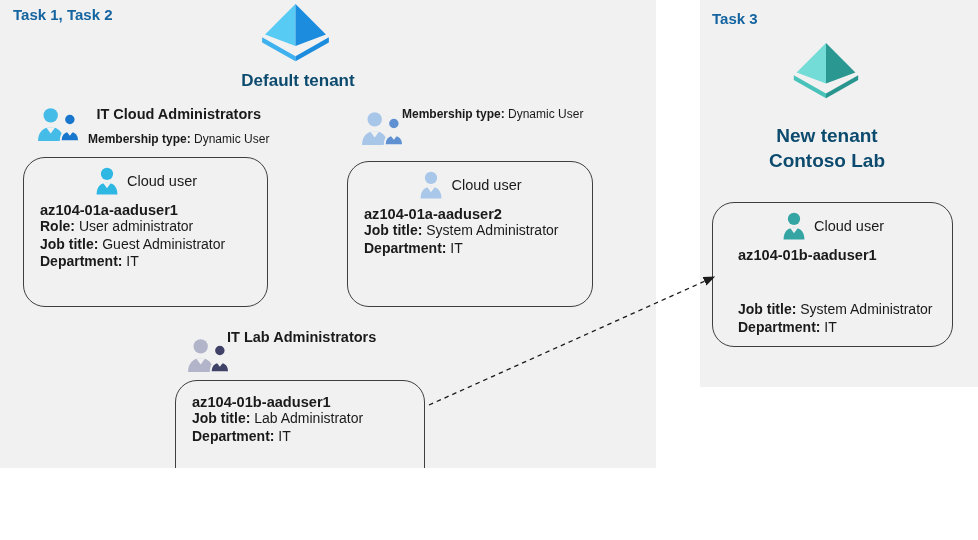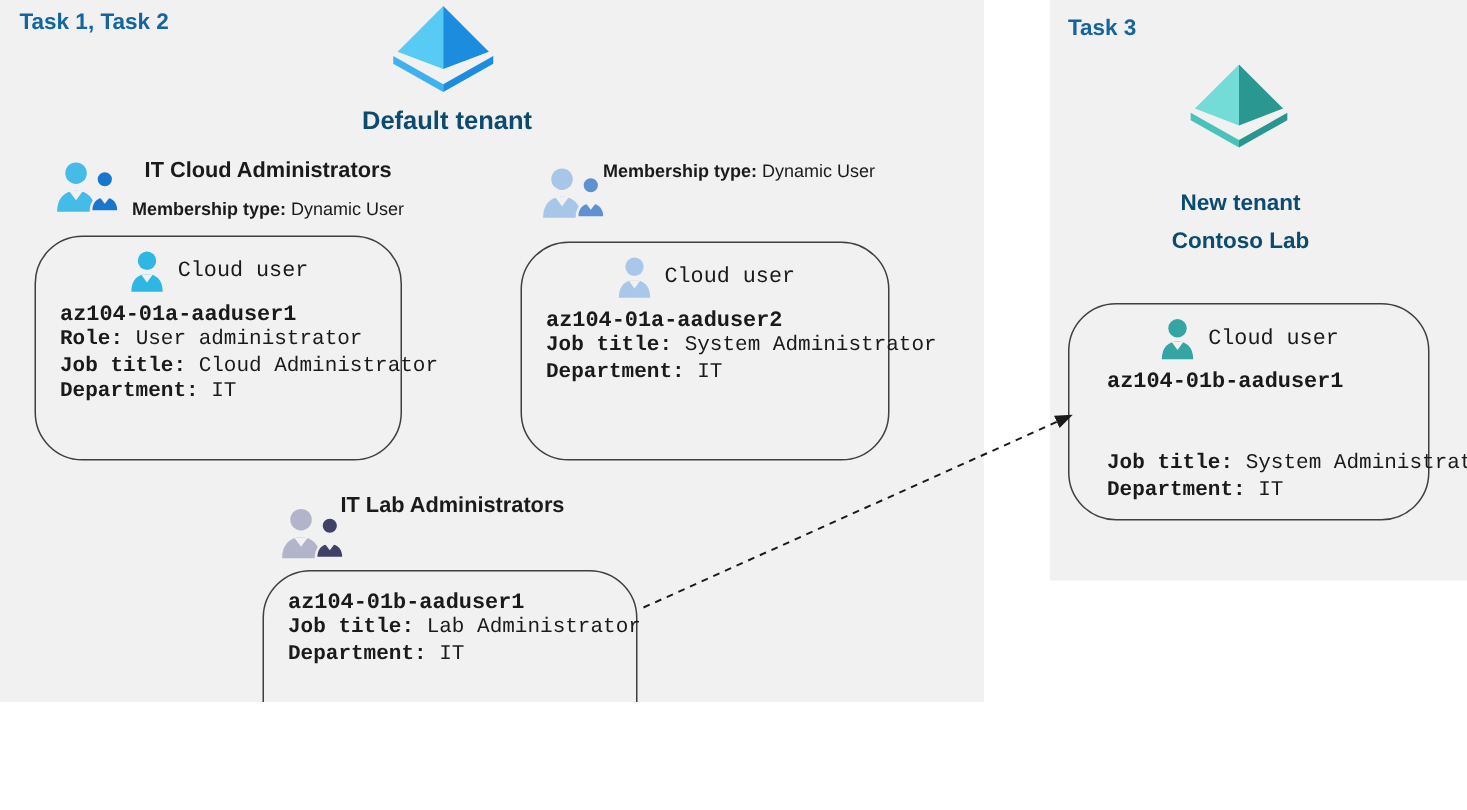--- a/index.html
+++ b/index.html
@@ -8,21 +8,21 @@
   .stage { position:relative; width:978px; height:468px; background:#ffffff; overflow:hidden; }
   .panel { position:absolute; background:#f1f1f2; }
   .panel-left  { left:0; top:0; width:656px; height:540px; }
   .panel-right { left:700px; top:0; width:278px; height:387px; }
   .task-label { position:absolute; font-size:15px; font-weight:bold; color:#1464a0; white-space:nowrap; }
   .tenant-title { position:absolute; font-size:17px; font-weight:bold; color:#0c4a6e; text-align:center; line-height:25px; }
   .group-header { position:absolute; white-space:nowrap; }
   .group-name { font-size:14.5px; font-weight:bold; line-height:25px; }
   .group-membership { font-size:12px; line-height:25px; }
   .group-membership b { font-weight:bold; }
-  .user-box { position:absolute; border:1.4px solid #3f3f3f; border-radius:32px; background:transparent;font-family:Liberation Mono, monospace; }
+  .user-box { position:absolute; border:1.4px solid #3f3f3f; border-radius:22px; background:transparent; }
   .box-header { display:flex; align-items:center; justify-content:center; gap:7px; margin-top:7px; height:32px; font-size:14.5px; }
   .box-header .task-inline { font-size:15px; font-weight:bold; color:#1464a0; margin-right:4px; }
   .username { font-weight:bold; font-size:14.6px; padding-left:16px; margin-top:5px; white-space:nowrap; }
   .fields { padding-left:16px; font-size:14px; line-height:17.5px; white-space:nowrap; }
   .fields b { font-weight:bold; }
   .arrow-layer { position:absolute; left:0; top:0; pointer-events:none; }
   svg.icon { position:absolute; }
 </style>
 </head>
 <body>
@@ -63,21 +63,21 @@
       <svg width="26" height="28" viewBox="0 0 24 26">
         <circle cx="12" cy="6.3" r="5.7" fill="#2fb7e3"></circle>
         <path d="M2.3,25.6 C2.3,18 6.5,14.6 12,14.6 C17.5,14.6 21.7,18 21.7,25.6 Z" fill="#2fb7e3"></path>
         <polygon points="8.3,14.7 15.7,14.7 12,19.8" fill="#f1f1f2"></polygon>
       </svg>
       <span>Cloud user</span>
     </div>
     <div class="username">az104-01a-aaduser1</div>
     <div class="fields">
       <div><b>Role:</b> <span>User administrator</span></div>
-      <div><b>Job title:</b> <span>Cloud Administrator</span></div>
+      <div><b>Job title:</b> <span>Guest Administrator</span></div>
       <div><b>Department:</b> <span>IT</span></div>
     </div>
   </div>
 
   <svg class="icon" style="left:360px; top:111px;" width="46" height="35" viewBox="0 0 36 27">
     <circle cx="11.5" cy="6.4" r="5.6" fill="#a8c6e8"></circle>
     <path d="M1.6,26.5 C1.6,19.2 5.8,15.6 11.5,15.6 C17.2,15.6 21.4,19.2 21.4,26.5 Z" fill="#a8c6e8"></path>
     <polygon points="7.9,15.7 15.1,15.7 11.5,20.6" fill="#f1f1f2"></polygon>
     <circle cx="26.5" cy="9.6" r="4.4" stroke-width="1.4" fill="#5e90d2" stroke="#f1f1f2"></circle>
     <path d="M19.3,26.5 C19.3,21 22.4,18.6 26.5,18.6 C30.6,18.6 33.7,21 33.7,26.5 Z" stroke-width="1.4" fill="#5e90d2" stroke="#f1f1f2"></path>
@@ -127,21 +127,21 @@
   </div>
 
   <div class="task-label" style="left:712px; top:10px;text-align:center;">Task 3</div>
 
   <svg class="icon" style="left:791px; top:43px;" width="70" height="56" viewBox="0 0 100 80">
     <polygon points="4,46 50,72 50,79 4,53" fill="#49c2ba"></polygon>
     <polygon points="50,72 96,46 96,53 50,79" fill="#28968e"></polygon>
     <polygon points="50,0 8,42 50,58" fill="#74dcd6"></polygon>
     <polygon points="50,0 92,42 50,58" fill="#2a9790"></polygon>
   </svg>
-  <div class="tenant-title" style="left:752px; top:123px; width:150px; font-size:15px;">
+  <div class="tenant-title" style="left:752px; top:123px; width:150px; font-size:19px;">
     <div>New tenant</div>
     <div>Contoso Lab</div>
   </div>
 
   <div class="user-box" style="left:712px; top:202px; width:241px; height:145px;">
     <div class="box-header">
       <svg width="26" height="28" viewBox="0 0 24 26">
         <circle cx="12" cy="6.3" r="5.7" fill="#35a5a3"></circle>
         <path d="M2.3,25.6 C2.3,18 6.5,14.6 12,14.6 C17.5,14.6 21.7,18 21.7,25.6 Z" fill="#35a5a3"></path>
         <polygon points="8.3,14.7 15.7,14.7 12,19.8" fill="#f1f1f2"></polygon>

